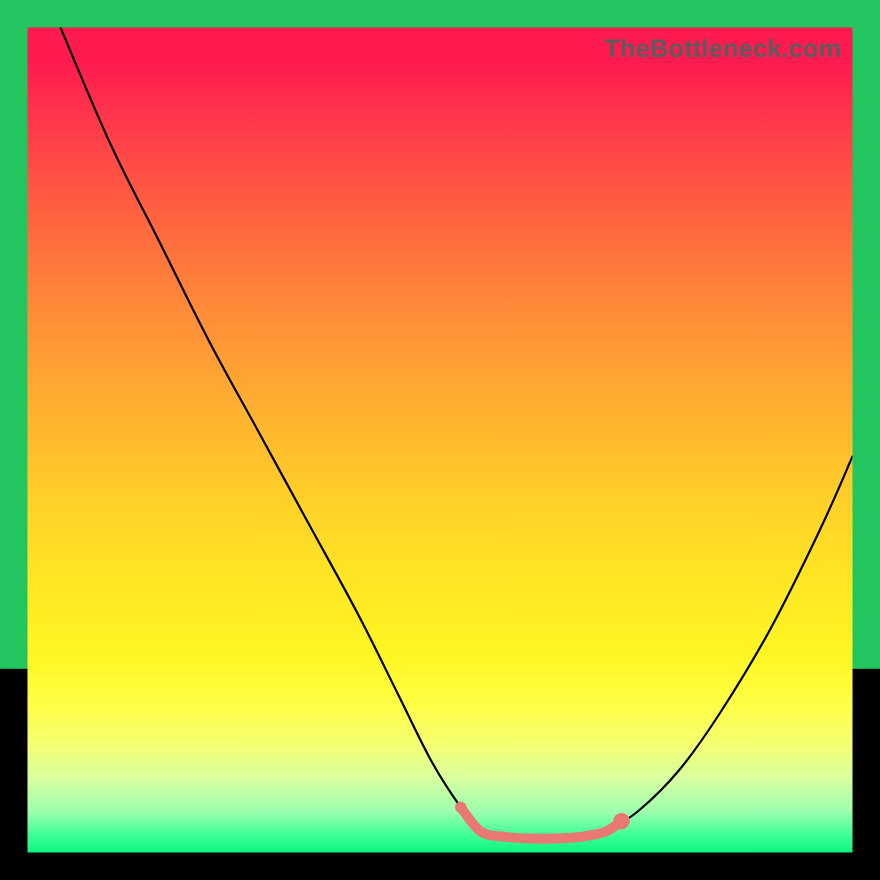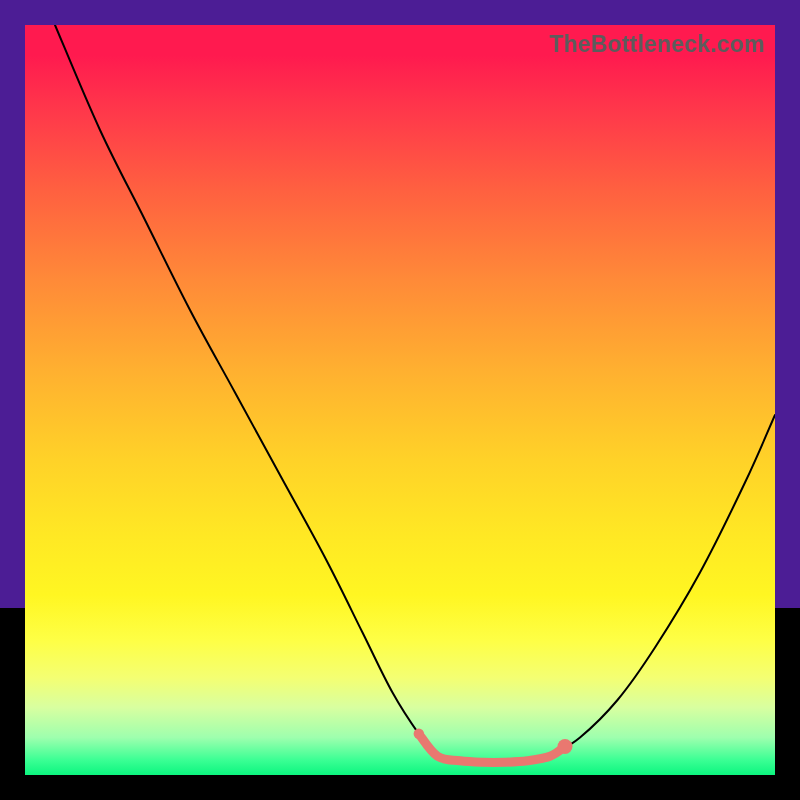--- a/index.html
+++ b/index.html
@@ -1,21 +1,21 @@
 <!DOCTYPE html>
 <html><head>
 <meta charset="utf-8">
 <style>
   * { margin: 0; padding: 0; box-sizing: border-box; }
   html, body { width: 800px; height: 800px; overflow: hidden; background: #000; }
   .frame {
     position: relative;
     width: 800px;
     height: 608px;
-    background: #4c1d95;
+    background: #22c55e;
   }
   .plot {
     position: absolute;
     left: 25px;
     top: 25px;
     width: 750px;
     height: 750px;
     background: linear-gradient(to bottom,
       #ff1a4f 0%,
       #ff1a4f 4%,

